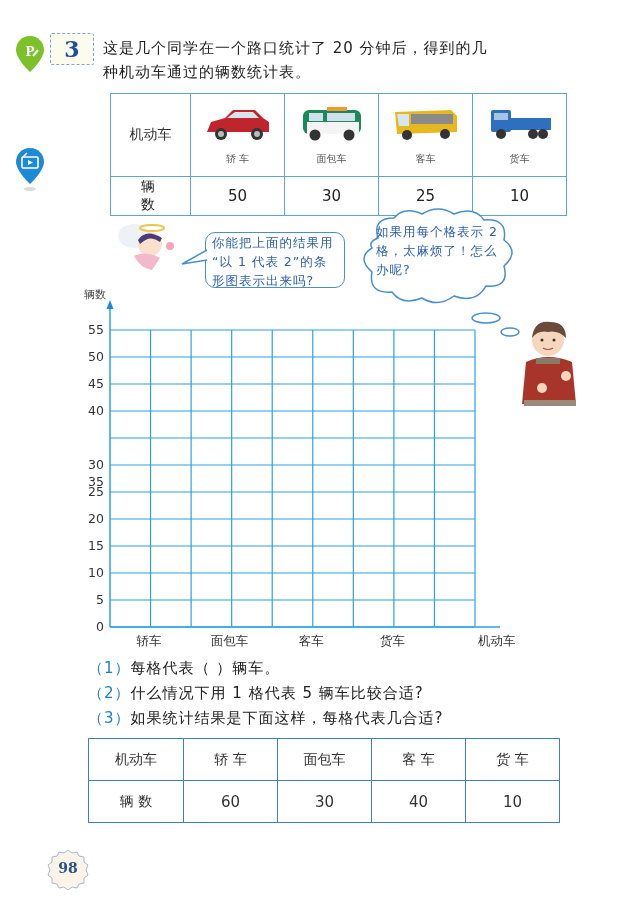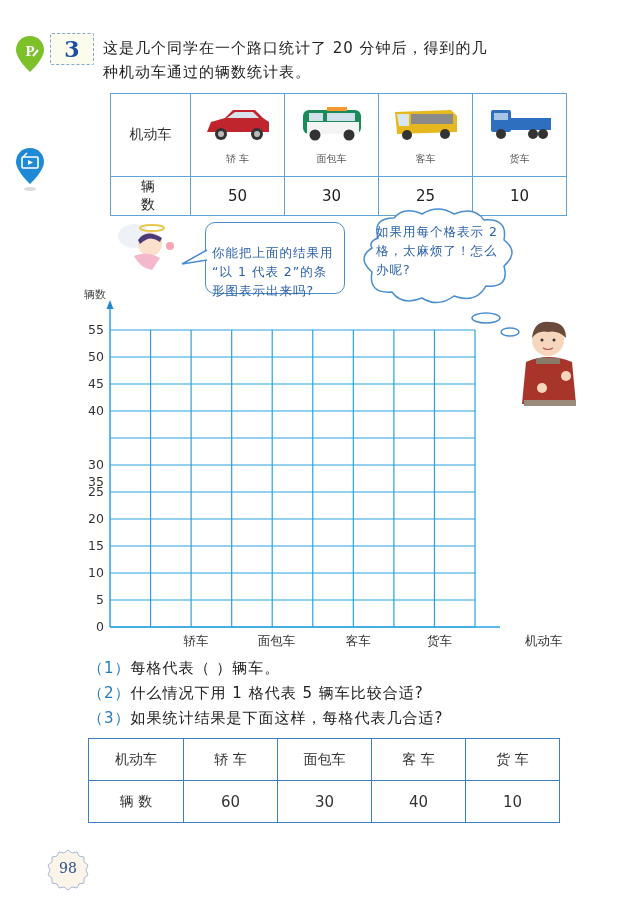--- a/index.html
+++ b/index.html
@@ -22,34 +22,34 @@
   .t1 .veh svg{display:block;margin:0 auto;}
   .t1 .vlabel{font-size:10px;color:#555;margin-top:6px;}
   .t1 .cnt{height:24px;font-size:15px;color:#222;}
   .t1 .rowlbl{font-size:14px;letter-spacing:14px;padding-left:10px;}
   .t2{left:88px;top:738px;}
   .t2 td{border:1.5px solid #3c7fc2;text-align:center;vertical-align:middle;font-size:14px;color:#333;height:39px;}
   .t2 .c0{width:92px;}
   .t2 .c{width:91px;}
   .t2 .num{font-size:15px;margin-top:21px;}
   
-  .bubble1{left:205px;top:222px;width:140px;height:72px;border:1.5px solid #4a8ecf;border-radius:10px;
-           background:#fff;font-size:12.5px;line-height:19px;color:#2a5fa8;padding:20px 6px;box-sizing:border-box;
+  .bubble1{left:205px;top:232px;width:140px;height:56px;border:1.5px solid #4a8ecf;border-radius:10px;
+           background:#fff;font-size:12.5px;line-height:19px;color:#2a5fa8;padding:0 6px;box-sizing:border-box;
            letter-spacing:1px;}
   .cloud{left:358px;top:208px;width:162px;height:100px;}
   .cloud-text{left:376px;top:222px;width:132px;font-size:12.5px;line-height:19px;color:#2a5fa8;letter-spacing:1px;}
   
   .ylabel{left:84px;top:287px;font-size:11px;color:#444;text-align:center;}
   .ytick{font-size:12.5px;color:#333;width:26px;text-align:right;}
-  .xtick{font-size:12.5px;color:#333;margin-left:47px;}
+  .xtick{font-size:12.5px;color:#333;}
   .questions{left:88px;top:656px;font-size:15px;line-height:25px;letter-spacing:1px;color:#222;}
   .qnum{color:#1f7cc7;}
   .pagebadge{left:46px;top:848px;width:44px;height:44px;}
   .pagenum{left:46px;top:860px;width:44px;text-align:center;font-family:"DejaVu Serif","Liberation Serif",serif;
-           font-weight:normal;font-size:14px;color:#2a4f8f;}
+           font-weight:bold;font-size:14px;color:#2a4f8f;}
 </style>
 </head>
 <body>
 
 <svg class="abs pin-green" viewBox="0 0 32 40">
   <path d="M16 2 C7 2 2 9 2 16 C2 25 16 38 16 38 C16 38 30 25 30 16 C30 9 25 2 16 2Z" fill="#7cc12a"></path>
   <text x="16" y="22" text-anchor="middle" font-size="15" font-weight="bold" fill="#fff" font-family="Liberation Serif, serif">P</text>
   <path d="M19 22 l5 -6" stroke="#fff" stroke-width="2"></path>
 </svg>
 <div class="abs book">

